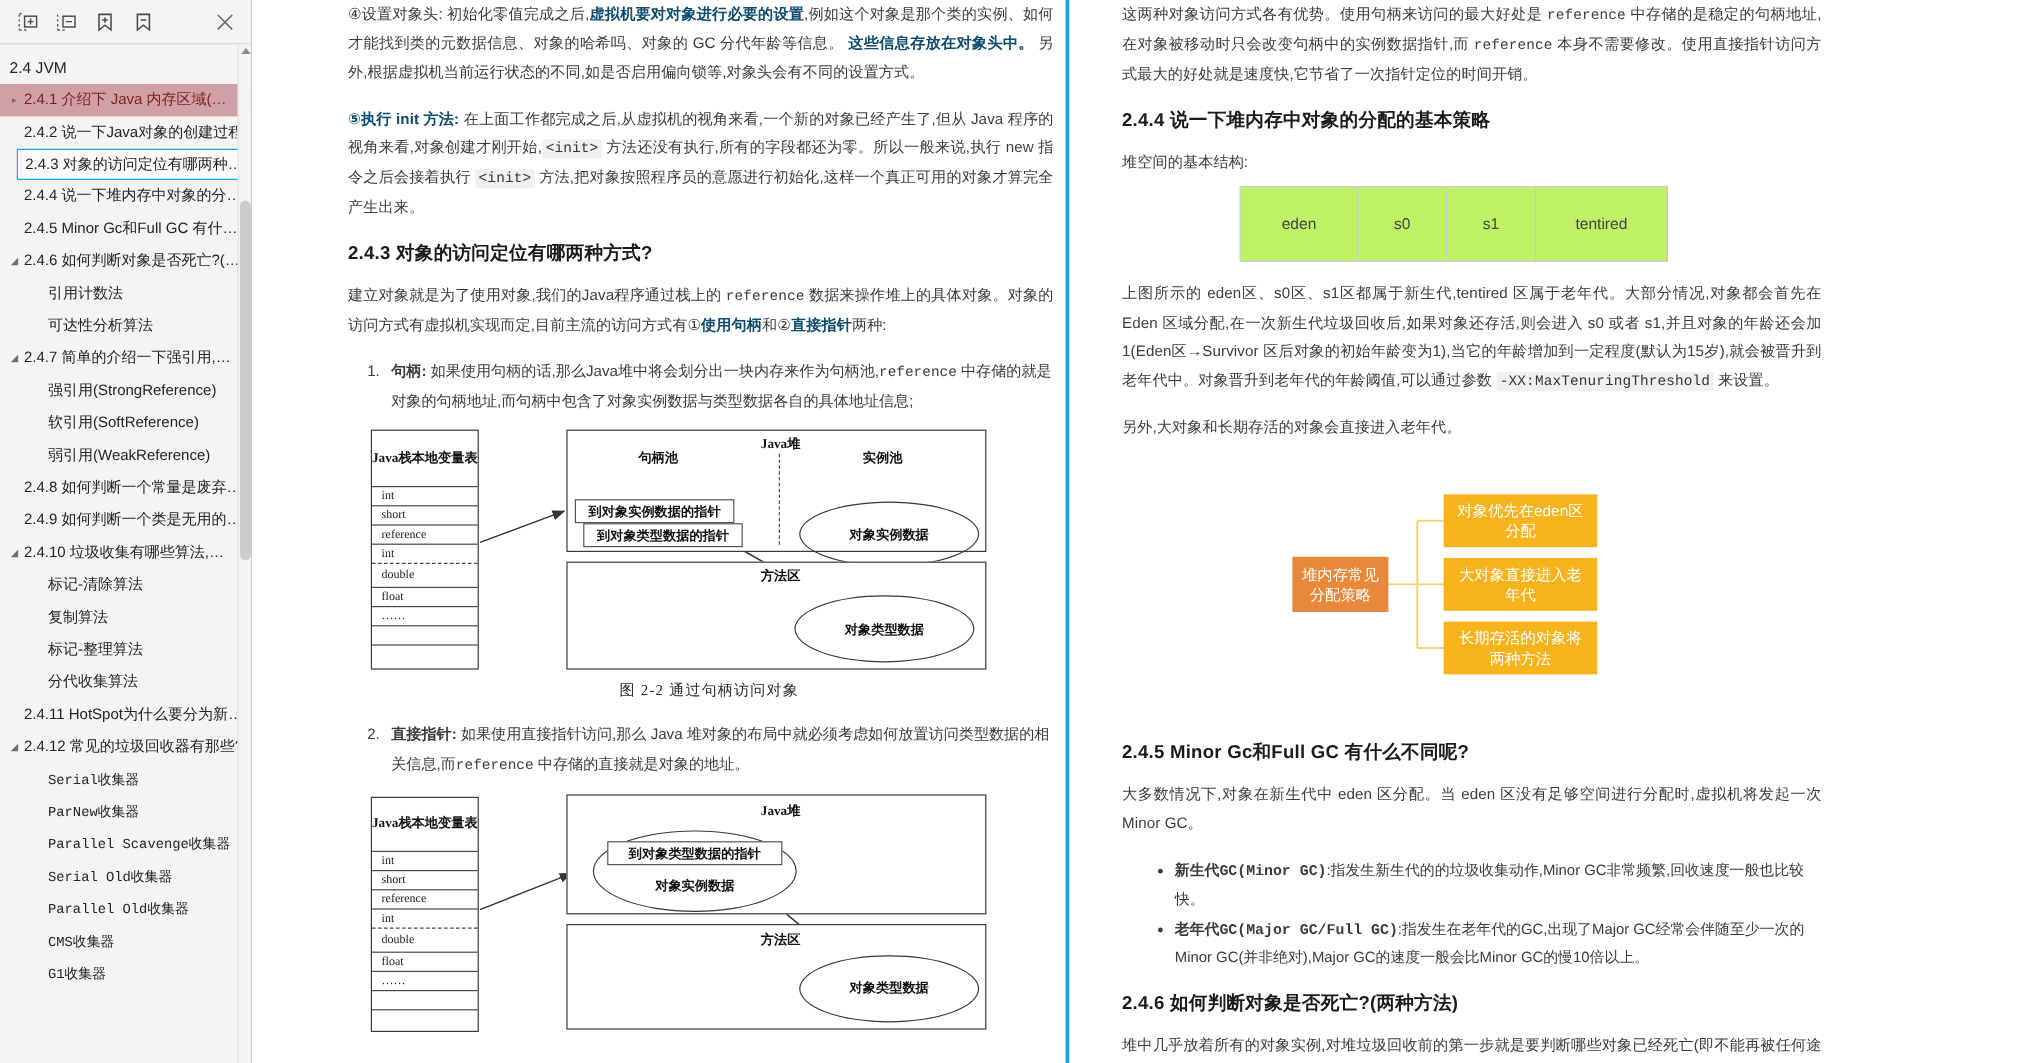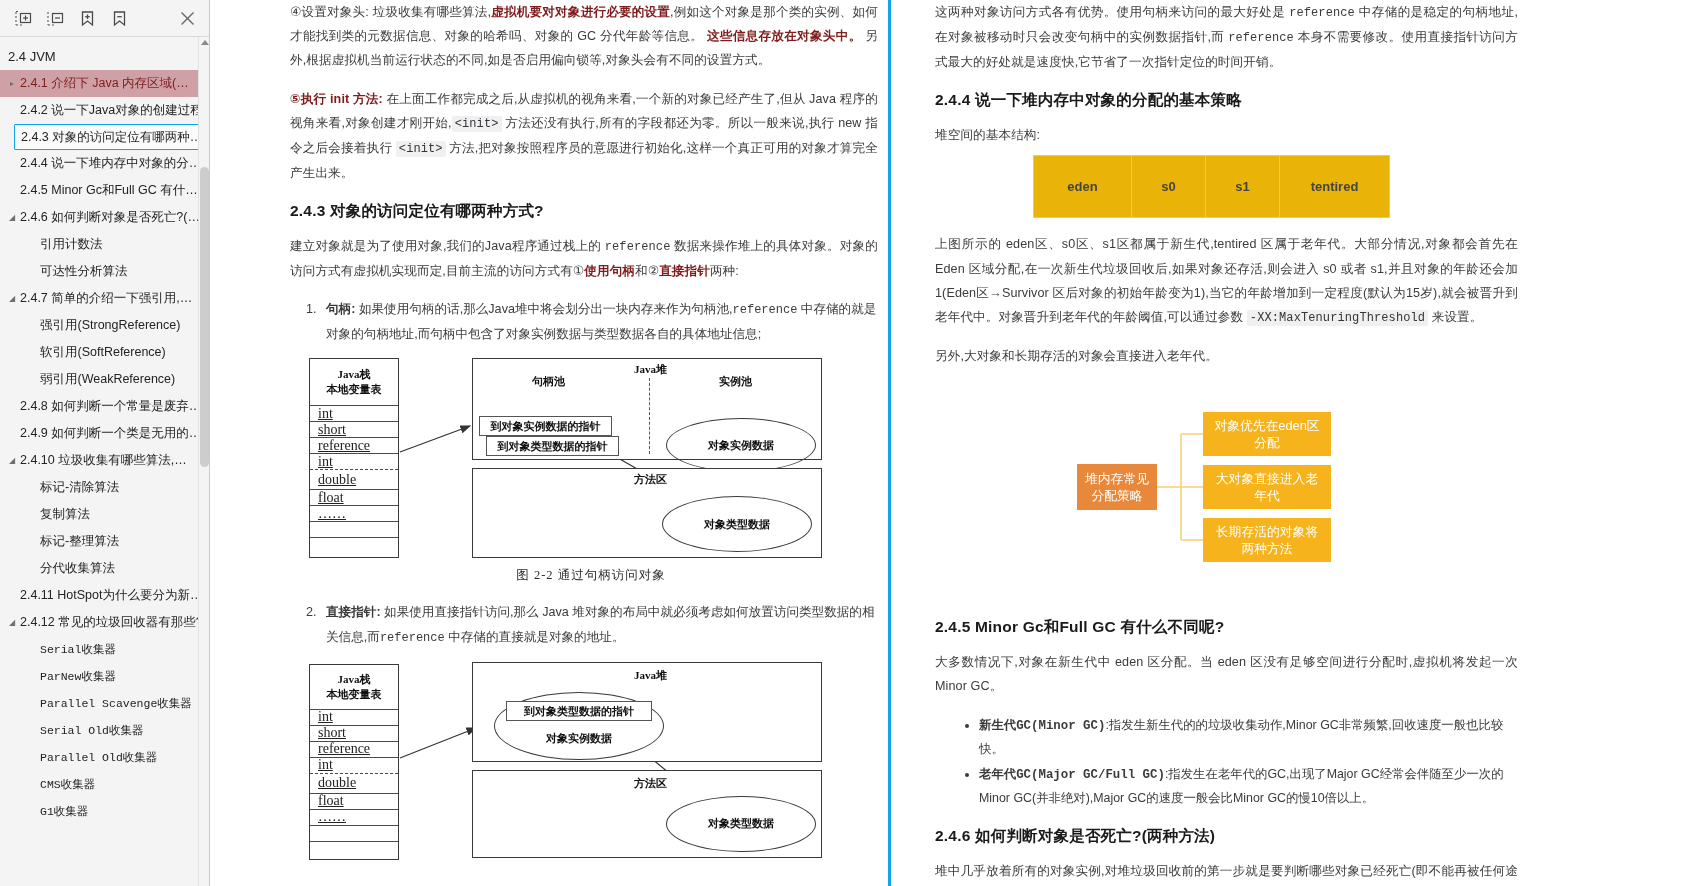--- a/index.html
+++ b/index.html
@@ -118,21 +118,21 @@
   .col.right { border-left: 3px solid #0ea5e9; padding-left: 44px; width: 640px;}
 
   p.body {
     font-size: 12.6px;
     line-height: 1.92;
     color: #3b3b3b;
     margin: 0 0 14px 0;
     text-align: justify;
     letter-spacing: 0.1px;
   }
-  p.body b, .b { font-weight: 700; color: #7f1d1d; }
+  p.body b, .b { font-weight: 700; color: #0c4a6e; }
   h3.head {
     font-size: 15.5px;
     font-weight: 700;
     color: #1a1a1a;
     margin: 16px 0 12px 0;
     letter-spacing: 0.2px;
   }
   code.inline {
     font-family: "Liberation Mono", "DejaVu Sans Mono", monospace;
     font-size: 12px;
@@ -162,29 +162,29 @@
     margin: 6px 0 16px 0;
     letter-spacing: 1px;
   }
   .diagram { position: relative; font-family: "Liberation Serif","DejaVu Serif", serif; }
   .dg-stack {
     position: absolute; border: 1.2px solid #3a3a3a;
     background: #fff;
   }
   .dg-stack .cell {
     border-top: 1px solid #4a4a4a;
-    font-size: 14px; color: #222;
+    font-size: 10px; color: #222;
     padding-left: 8px;
-    display: flex; align-items: center; text-decoration: underline;
+    display: flex; align-items: center;
   }
   .dg-stack .cell.dashed { border-top: 1px dashed #4a4a4a; }
   .dg-stack .title {
     font-weight: 700; font-size: 11px; text-align: center;
     line-height: 1.35; color: #111;
-    display:flex; flex-direction:column; align-items:center; justify-content:center;
+    display:flex; align-items:center; justify-content:center;
   }
   .dg-box {
     position: absolute; border: 1.2px solid #3a3a3a; background: #fff;
   }
   .dg-label {
     position: absolute; font-weight: 700; font-size: 11px; color: #111;
     white-space: nowrap;
   }
   .dg-ptrbox {
     position: absolute; border: 1.2px solid #555; background: #fff;
@@ -207,23 +207,22 @@
     border: 1px solid #c4c4c4;
     background: #f7f7f7;
   }
   .heaptable td {
     border: 1px solid #c9c9c9;
     height: 62px;
     text-align: center;
     vertical-align: middle;
     font-size: 13px;
     color: #444;
-    background: #eab308;
+    background: #bef264;
     padding: 0 14px;
-    font-weight: bold;
   }
 
   
   .mindmap { position: relative; height: 175px; margin: 34px 0 40px 0; }
   .mm-root {
     position: absolute; left: 142px; top: 62px;
     width: 80px; height: 46px;
     background: #e8883a;
     color: #fff; font-size: 12.8px; font-weight: 500;
     display: flex; flex-direction: column; align-items: center; justify-content: center;
@@ -412,21 +411,21 @@
       <div class="thumb"></div>
     </div>
   </div>
 
   <div class="docwrap">
     <div class="gap"></div>
 
     <div class="col left">
 
       <p class="body">
-        <span>④设置对象头:  垃圾收集有哪些算法,</span><b>虚拟机要对对象进行必要的设置</b><span>,例如这个对象是那个类的实例、如何才能找到类的元数据信息、对象的哈希吗、对象的 GC 分代年龄等信息。 </span><b>这些信息存放在对象头中。</b><span> 另外,根据虚拟机当前运行状态的不同,如是否启用偏向锁等,对象头会有不同的设置方式。</span>
+        <span>④设置对象头:  初始化零值完成之后,</span><b>虚拟机要对对象进行必要的设置</b><span>,例如这个对象是那个类的实例、如何才能找到类的元数据信息、对象的哈希吗、对象的 GC 分代年龄等信息。 </span><b>这些信息存放在对象头中。</b><span> 另外,根据虚拟机当前运行状态的不同,如是否启用偏向锁等,对象头会有不同的设置方式。</span>
       </p>
 
       <p class="body">
         <b>⑤执行 init 方法:</b><span>  在上面工作都完成之后,从虚拟机的视角来看,一个新的对象已经产生了,但从 Java 程序的视角来看,对象创建才刚开始,</span><code class="inline">&lt;init&gt;</code><span> 方法还没有执行,所有的字段都还为零。所以一般来说,执行 new 指令之后会接着执行 </span><code class="inline">&lt;init&gt;</code><span> 方法,把对象按照程序员的意愿进行初始化,这样一个真正可用的对象才算完全产生出来。</span>
       </p>
 
       <h3 class="head">2.4.3 对象的访问定位有哪两种方式?</h3>
 
       <p class="body">
         <span>建立对象就是为了使用对象,我们的Java程序通过栈上的 </span><code class="plain">reference</code><span> 数据来操作堆上的具体对象。对象的访问方式有虚拟机实现而定,目前主流的访问方式有①</span><b>使用句柄</b><span>和②</span><b>直接指针</b><span>两种:</span>

